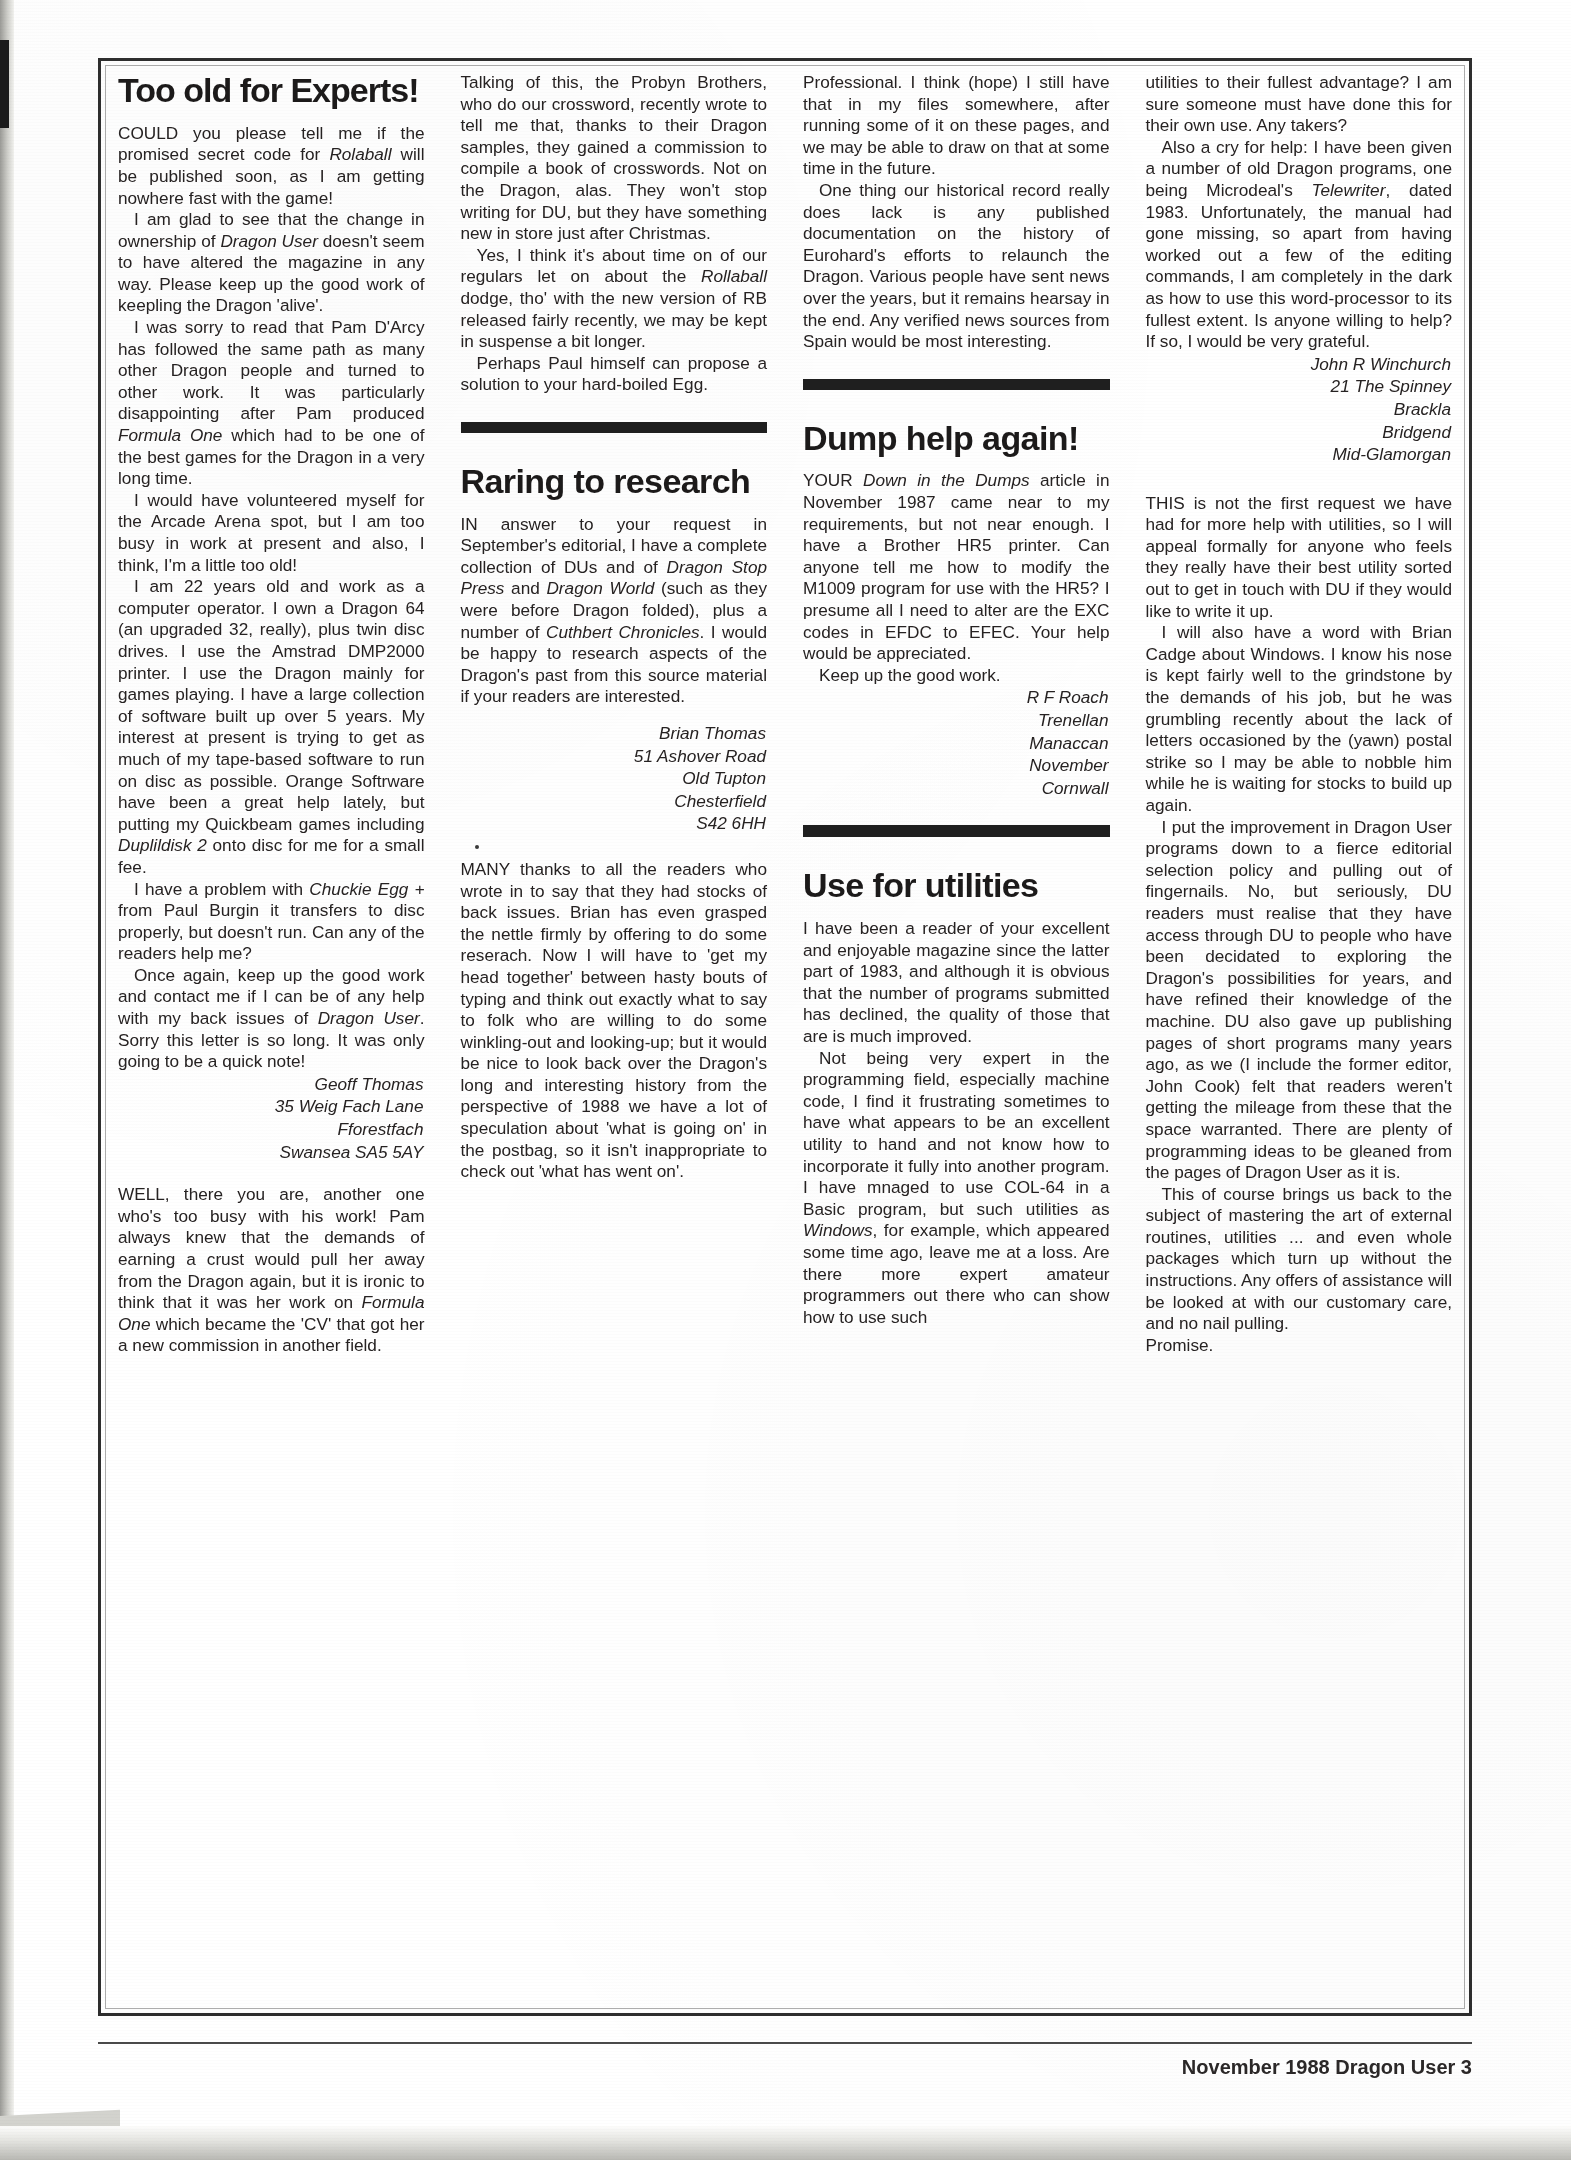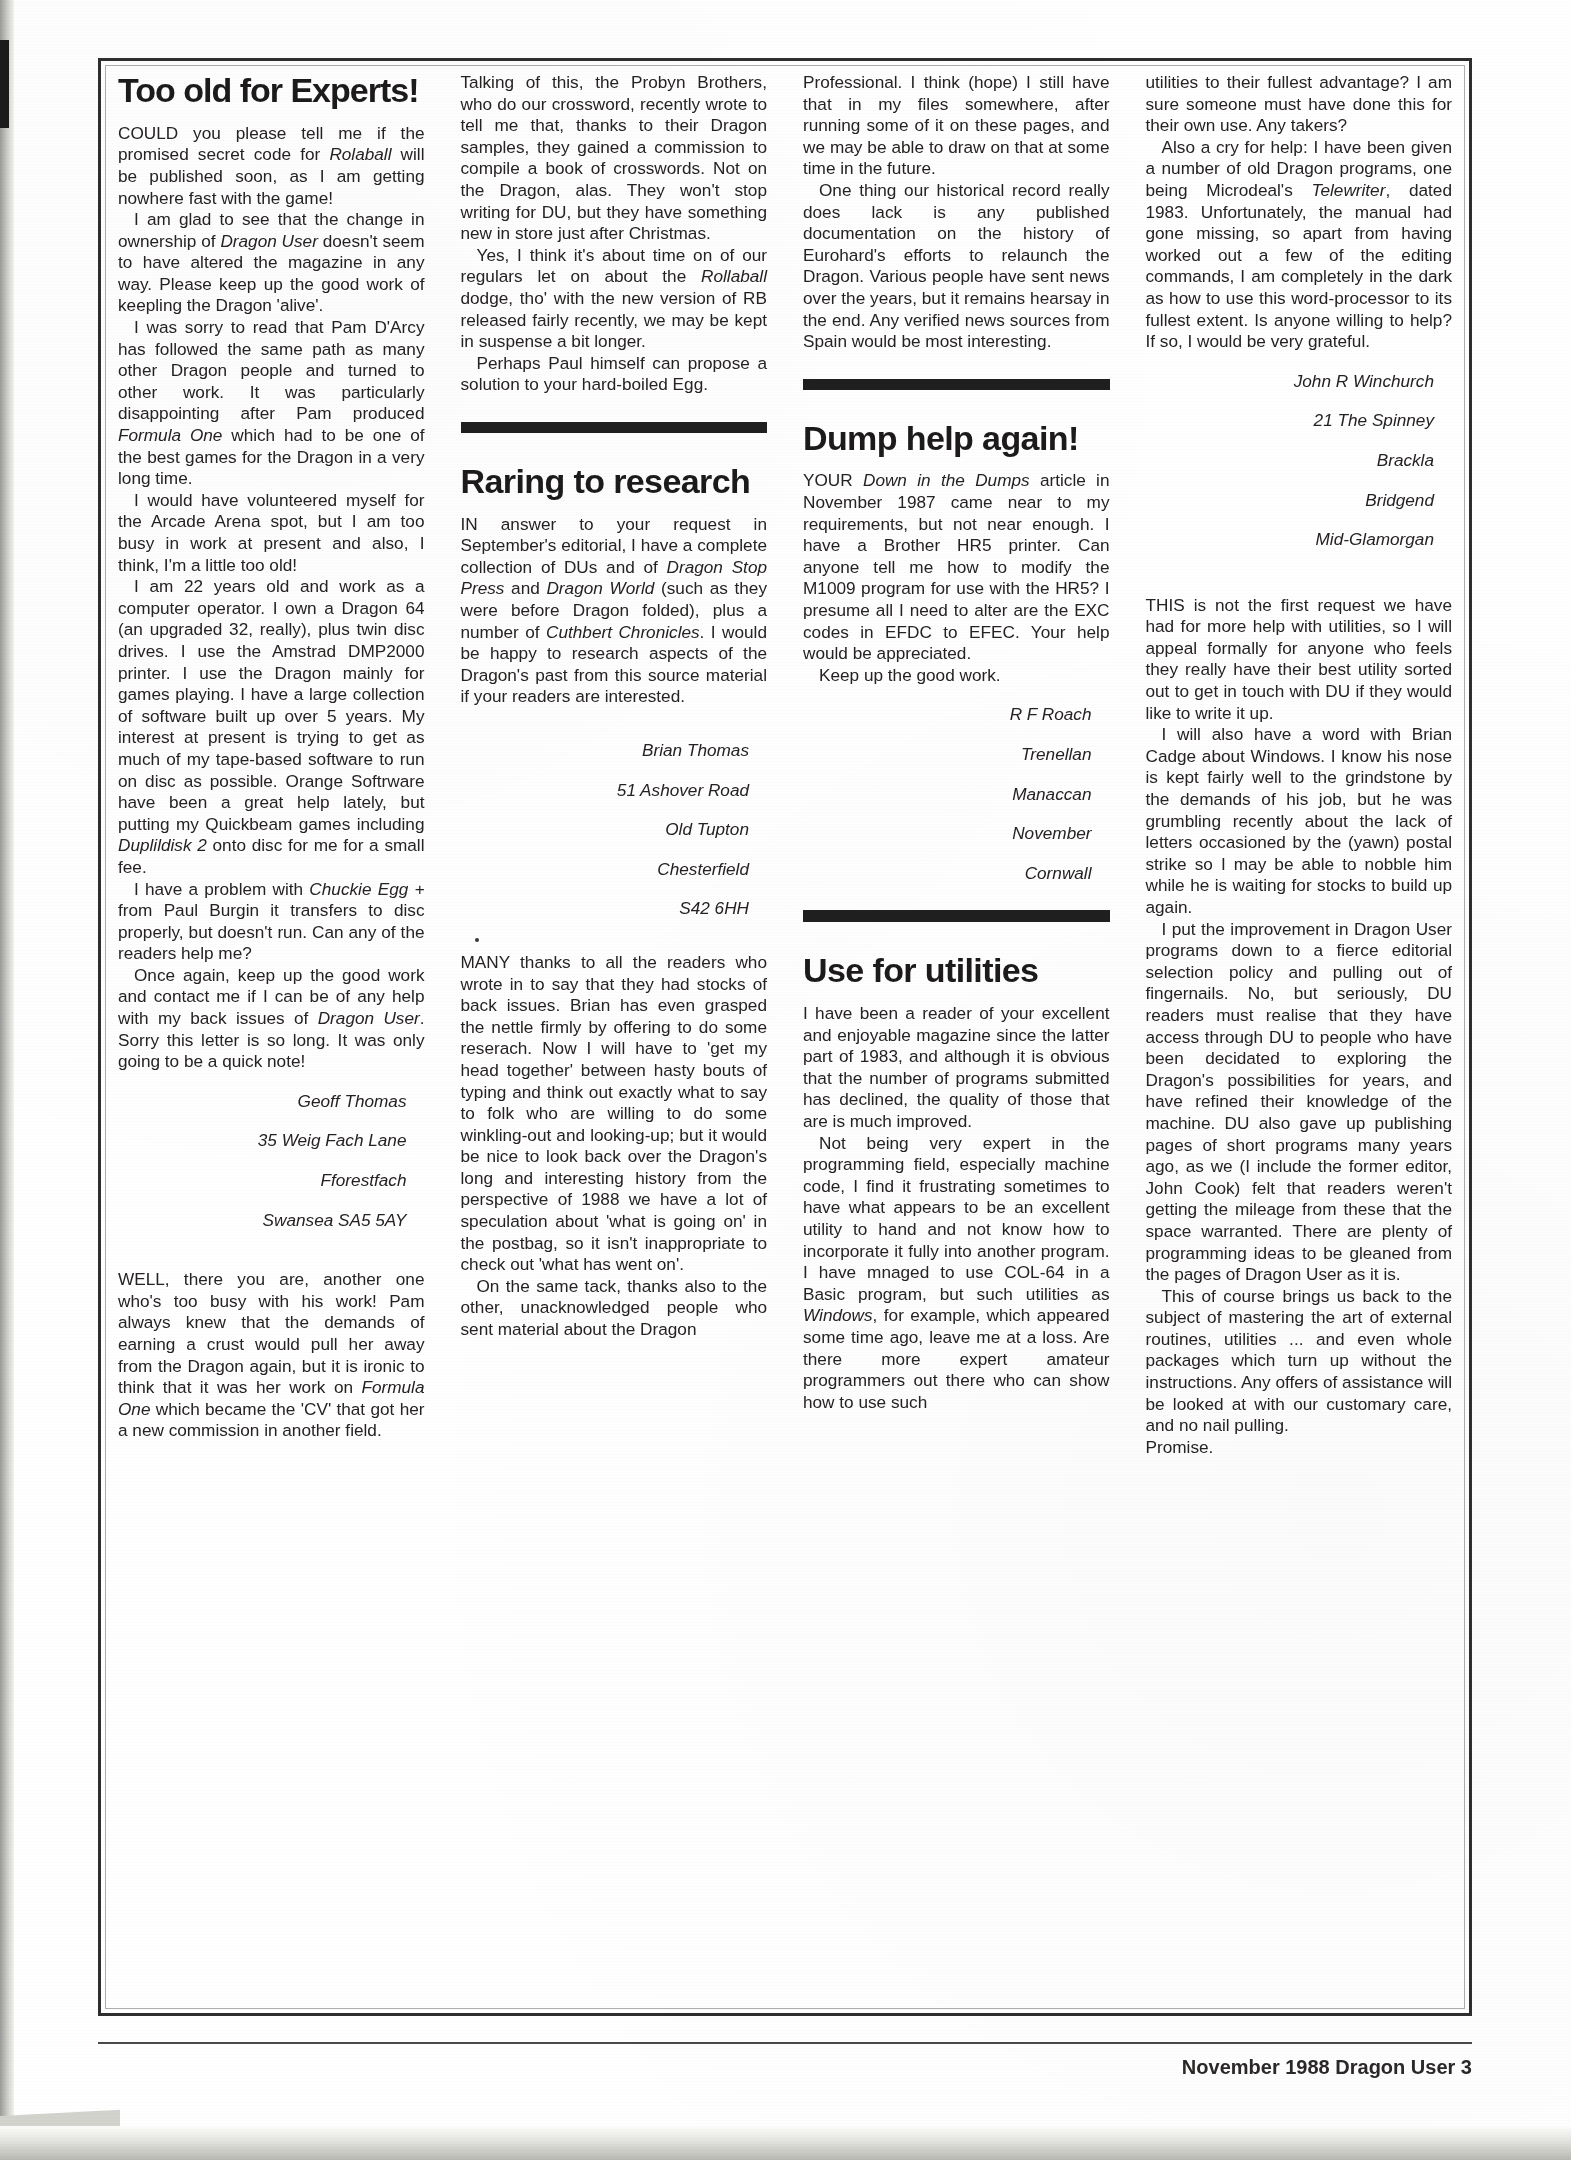--- a/index.html
+++ b/index.html
@@ -87,21 +87,21 @@
     color:#262222;
     font-stretch:condensed;
     -webkit-hyphens:none; hyphens:none;
   }
   p + p{ text-indent:16px; }
   p.noind{ text-indent:0; }
   p.b{ font-weight:normal; }
   i, .it{ font-style:italic;margin-top:40px; }
 
   .sig{
-    margin:18px;
+    margin:1px;
     font-style:italic;
     font-size:17.2px;
     line-height:21.6px;
     text-align:right;
     color:#262222;
     font-stretch:condensed;
   }
 
   .rule{
     height:11px;
@@ -193,21 +193,20 @@
       <div class="gap-s"></div>
       <p class="sig">Brian Thomas</p>
       <p class="sig">51 Ashover Road</p>
       <p class="sig">Old Tupton</p>
       <p class="sig">Chesterfield</p>
       <p class="sig">S42 6HH</p>
 
       <div class="dot"></div>
 
       <p class="noind b">MANY thanks to all the readers who wrote in to say that they had stocks of back issues. Brian has even grasped the nettle firmly by offering to do some reserach. Now I will have to 'get my head together' between hasty bouts of typing and think out exactly what to say to folk who are willing to do some winkling-out and looking-up; but it would be nice to look back over the Dragon's long and interesting history from the perspective of 1988 we have a lot of speculation about 'what is going on' in the postbag, so it isn't inappropriate to check out 'what has went on'.</p>
-      <p class="b">On the same tack, thanks also to the other, unacknowledged people who sent material about the Dragon</p>
     </div>
 
     <div class="col">
       <p class="noind b">Professional. I think (hope) I still have that in my files somewhere, after running some of it on these pages, and we may be able to draw on that at some time in the future.</p>
       <p class="b">One thing our historical record really does lack is any published documentation on the history of Eurohard's efforts to relaunch the Dragon. Various people have sent news over the years, but it remains hearsay in the end. Any verified news sources from Spain would be most interesting.</p>
 
       <div class="rule"></div>
 
       <h1 class="hd">Dump help again!</h1>
 

